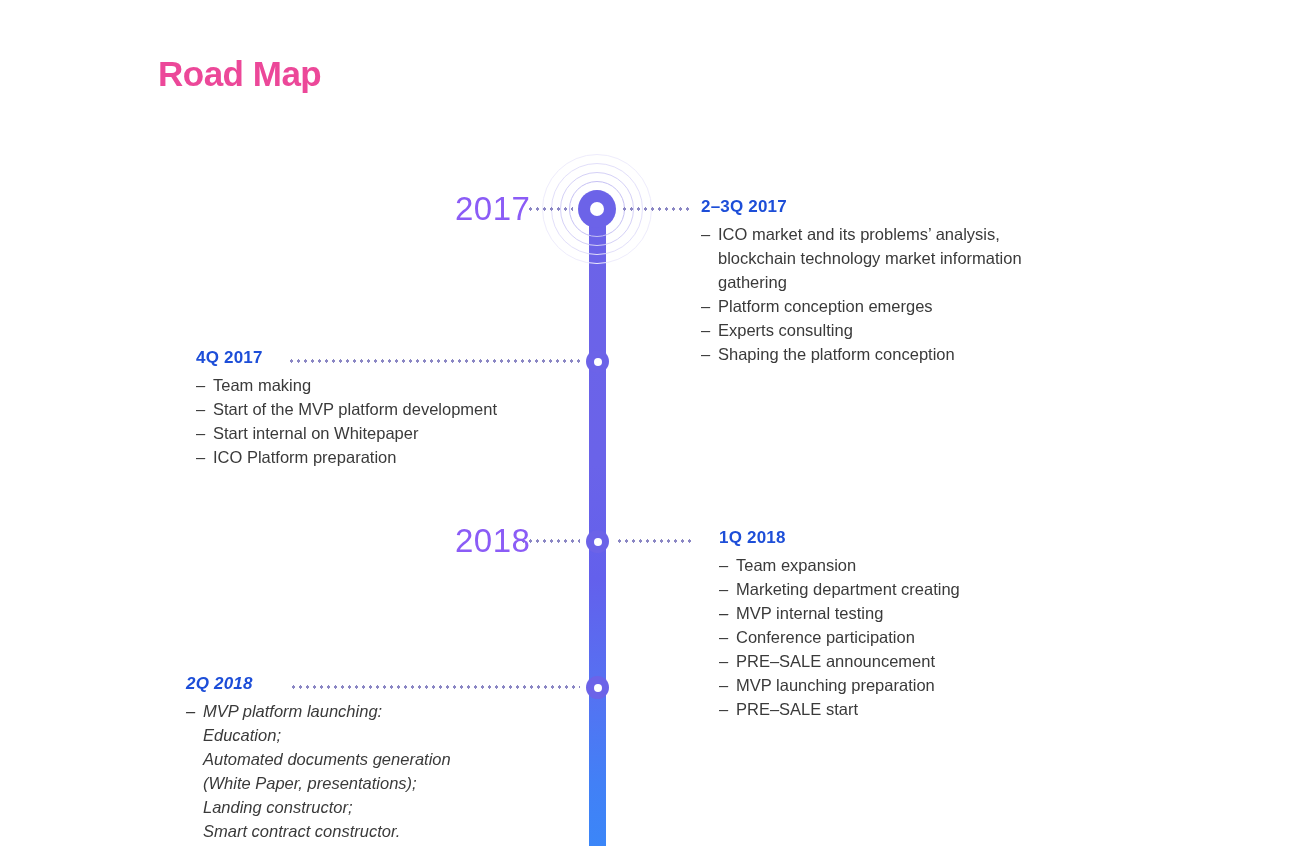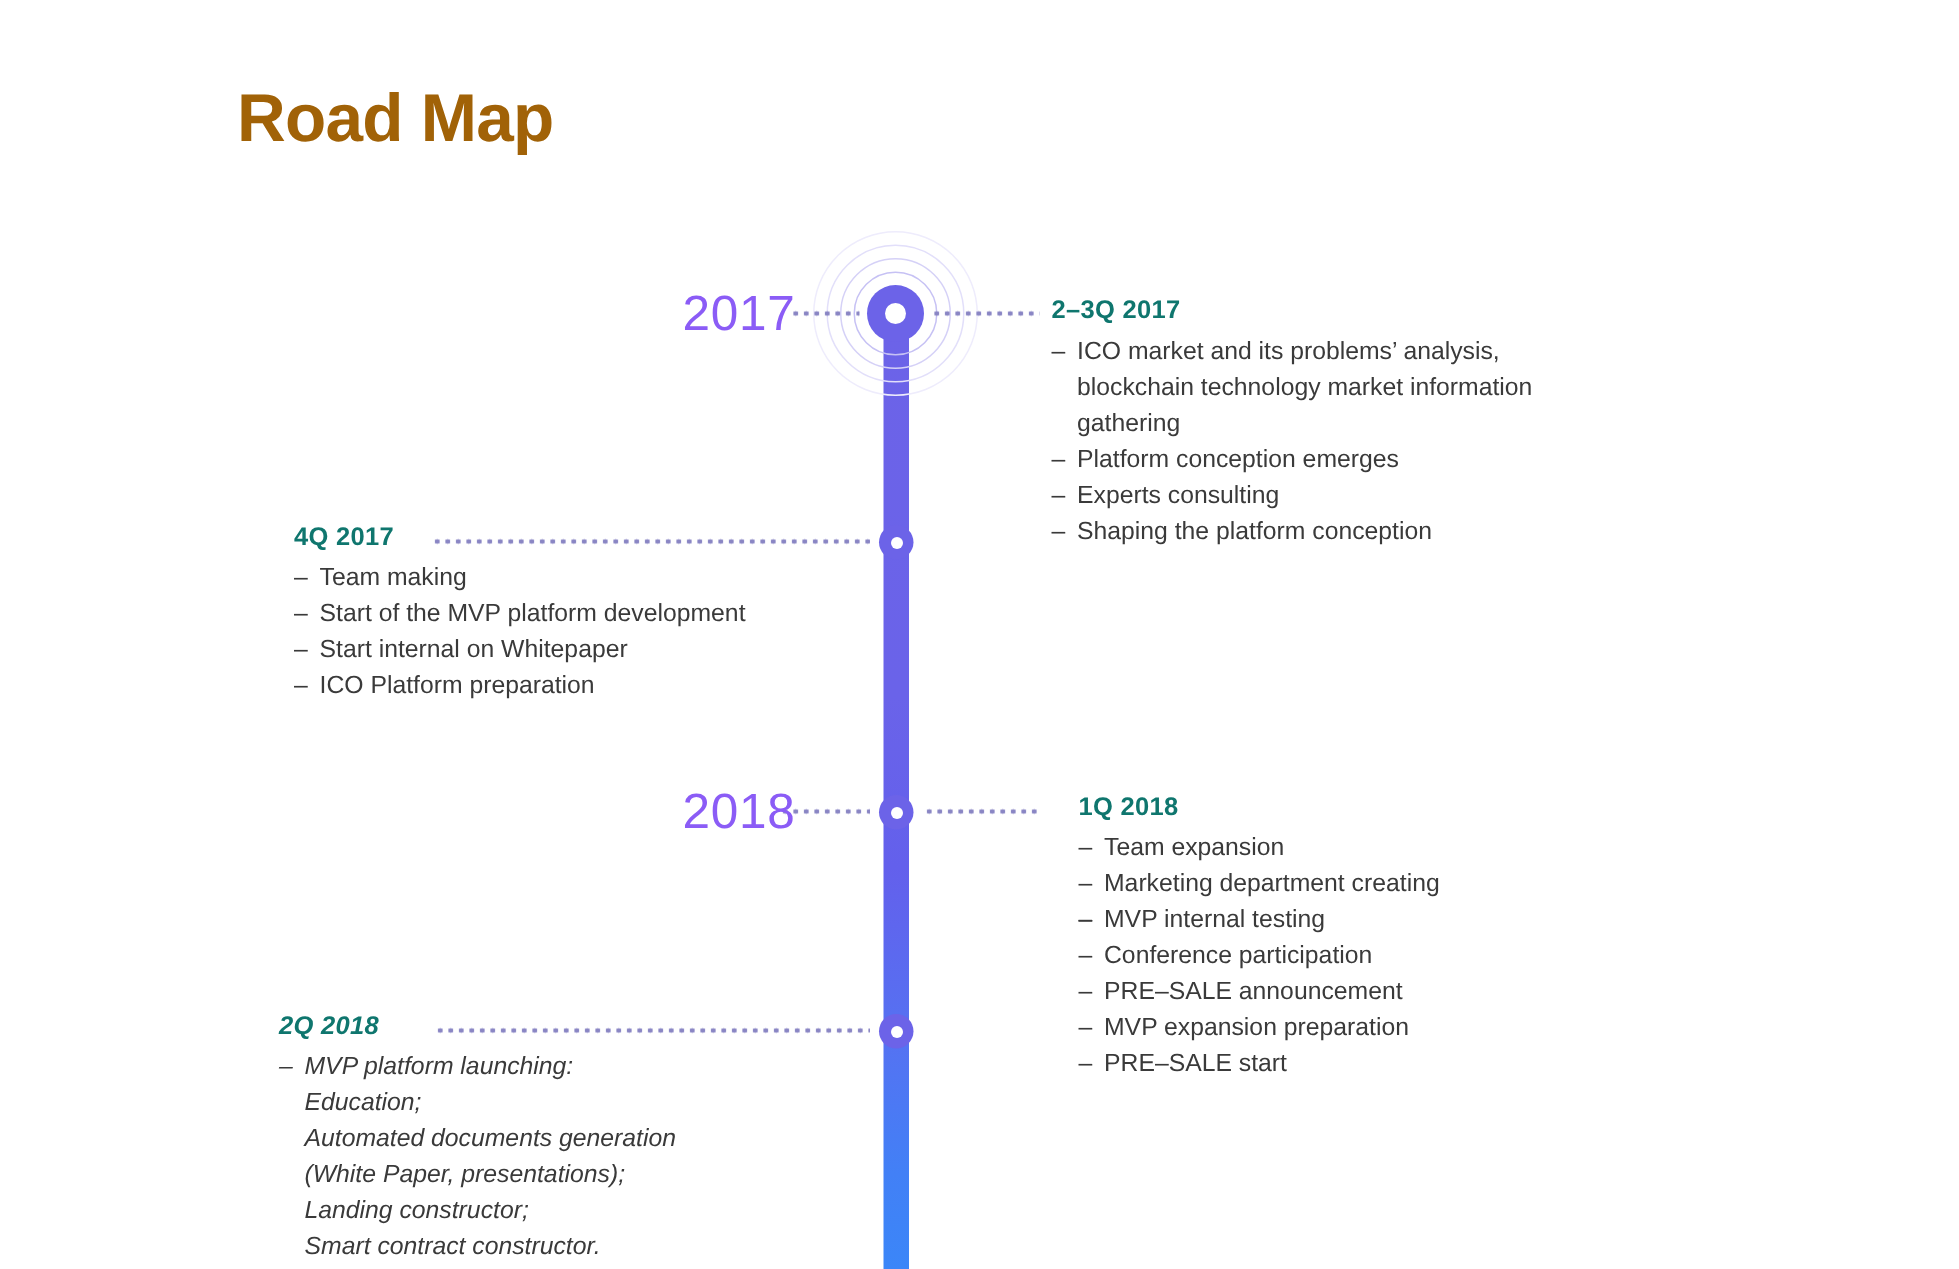--- a/index.html
+++ b/index.html
@@ -14,24 +14,24 @@
     overflow: hidden;
     font-family: "Liberation Sans", sans-serif;
     -webkit-font-smoothing: antialiased;
   }
 
   
   #page-title {
     position: absolute;
     left: 158px;
     top: 56px;
-    font-size: 45px;
+    font-size: 35px;
     font-weight: bold;
     letter-spacing: -0.5px;
-    color: #a16207;
+    color: #ec4899;
     line-height: 1;
     white-space: nowrap;
   }
 
   
   #timeline-bar {
     position: absolute;
     left: 589px;
     top: 209px;
     width: 17px;
@@ -131,21 +131,21 @@
     z-index: 3;
   }
   #year-2017 { left: 455px; top: 192px; }
   #year-2018 { left: 455px; top: 524px; }
 
   
   .milestone { position: absolute; }
   .milestone .ms-heading {
     font-size: 17px;
     font-weight: bold;
-    color: #0f766e;
+    color: #1d4ed8;
     letter-spacing: 0.2px;
     line-height: 1.2;
     margin: 0 0 5px 0;
     white-space: nowrap;
   }
   .ms-list { margin: 0; padding: 0; list-style: none; }
   .ms-list li {
     font-size: 16.5px;
     color: #3A3A3A;
     line-height: 24px;
@@ -228,21 +228,21 @@
 
 <div class="milestone" id="ms-1q-2018">
   <div class="ms-heading">1Q 2018</div>
   <ul class="ms-list">
     <li><span class="dash">–</span><span>Team expansion</span></li>
     <li><span class="dash">–</span><span>Marketing department creating</span></li>
     <li><span class="dash">–</span></li>
     <li><span class="dash">–</span><span>MVP internal testing</span></li>
     <li><span class="dash">–</span><span>Conference participation</span></li>
     <li><span class="dash">–</span><span>PRE–SALE announcement</span></li>
-    <li><span class="dash">–</span><span>MVP expansion preparation</span></li>
+    <li><span class="dash">–</span><span>MVP launching preparation</span></li>
     <li><span class="dash">–</span><span>PRE–SALE start</span></li>
   </ul>
 </div>
 
 <div class="milestone" id="ms-2q-2018">
   <div class="ms-heading">2Q 2018</div>
   <ul class="ms-list">
     <li><span class="dash">–</span><span>MVP platform launching:
 Education;
 Automated documents generation

